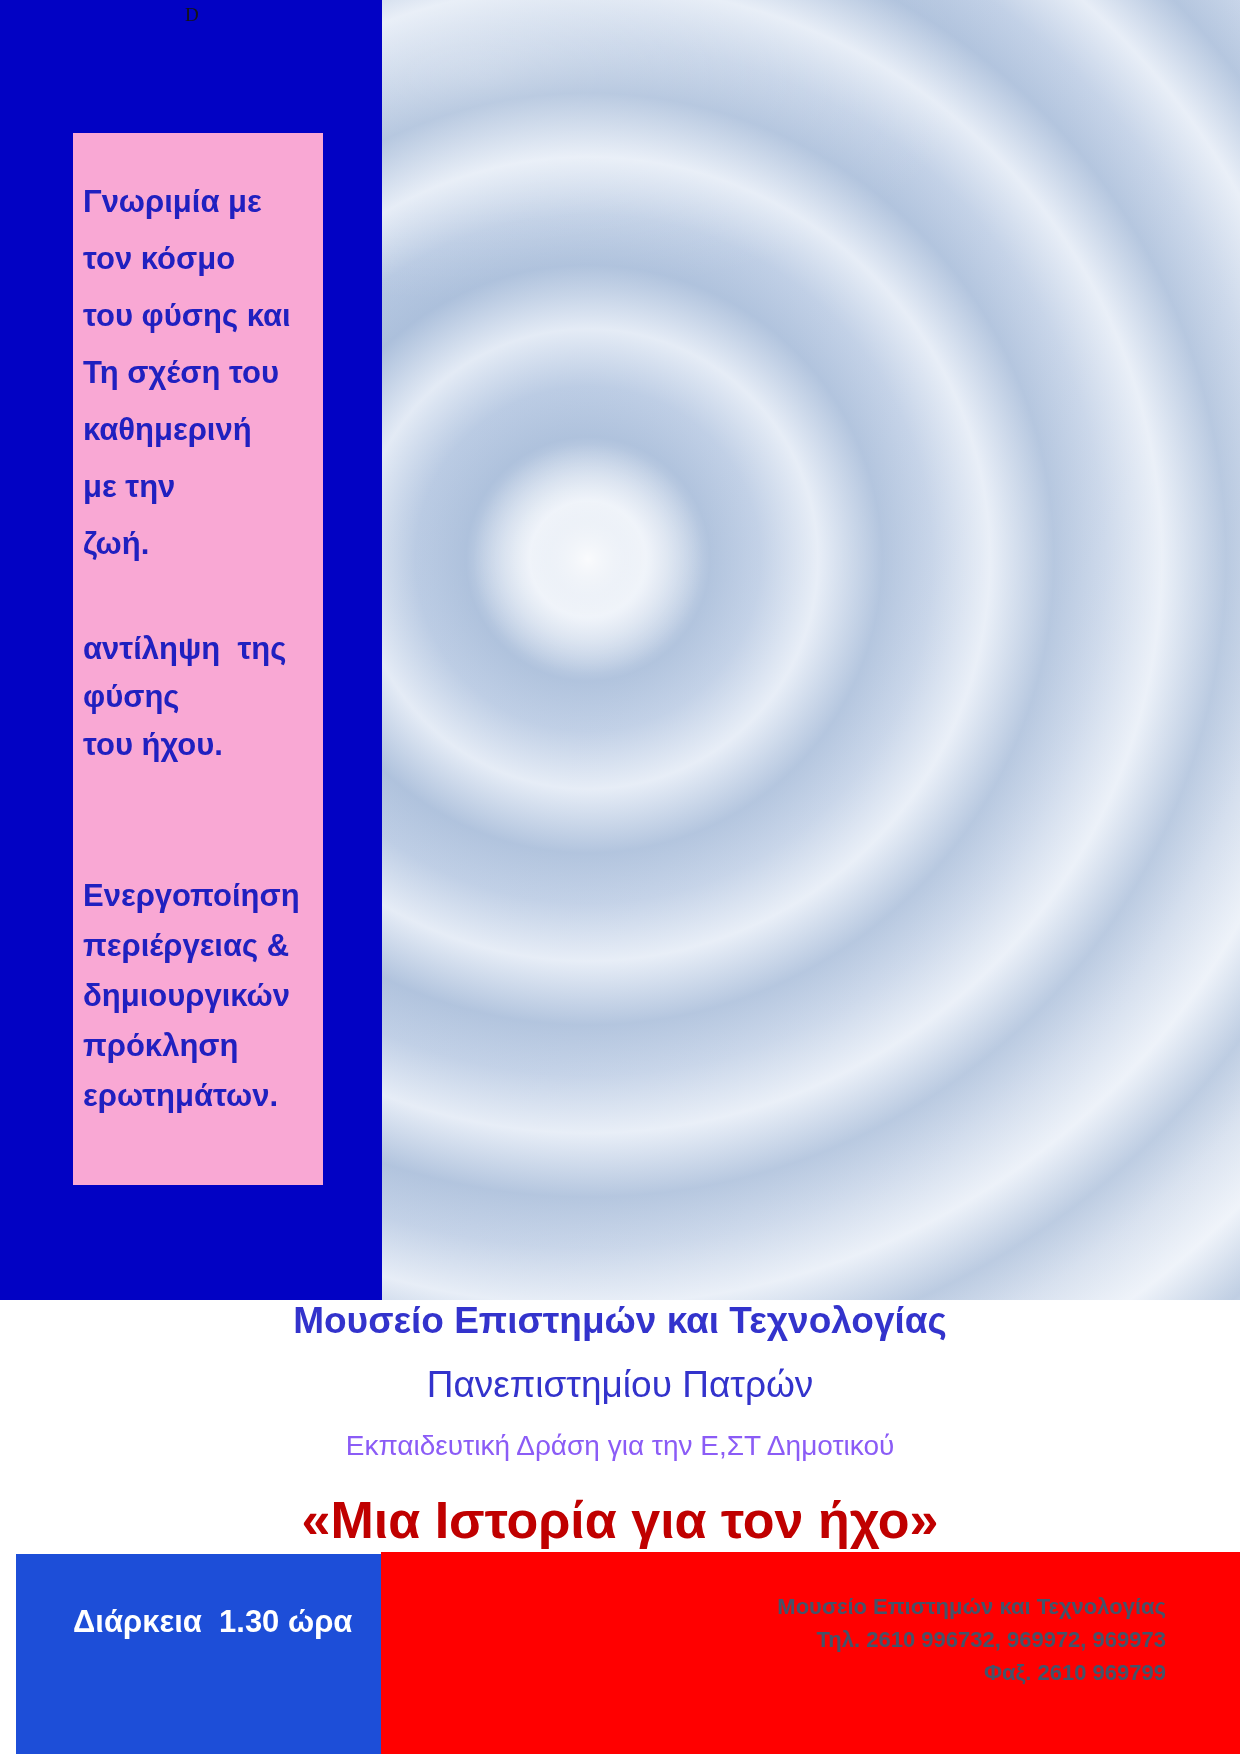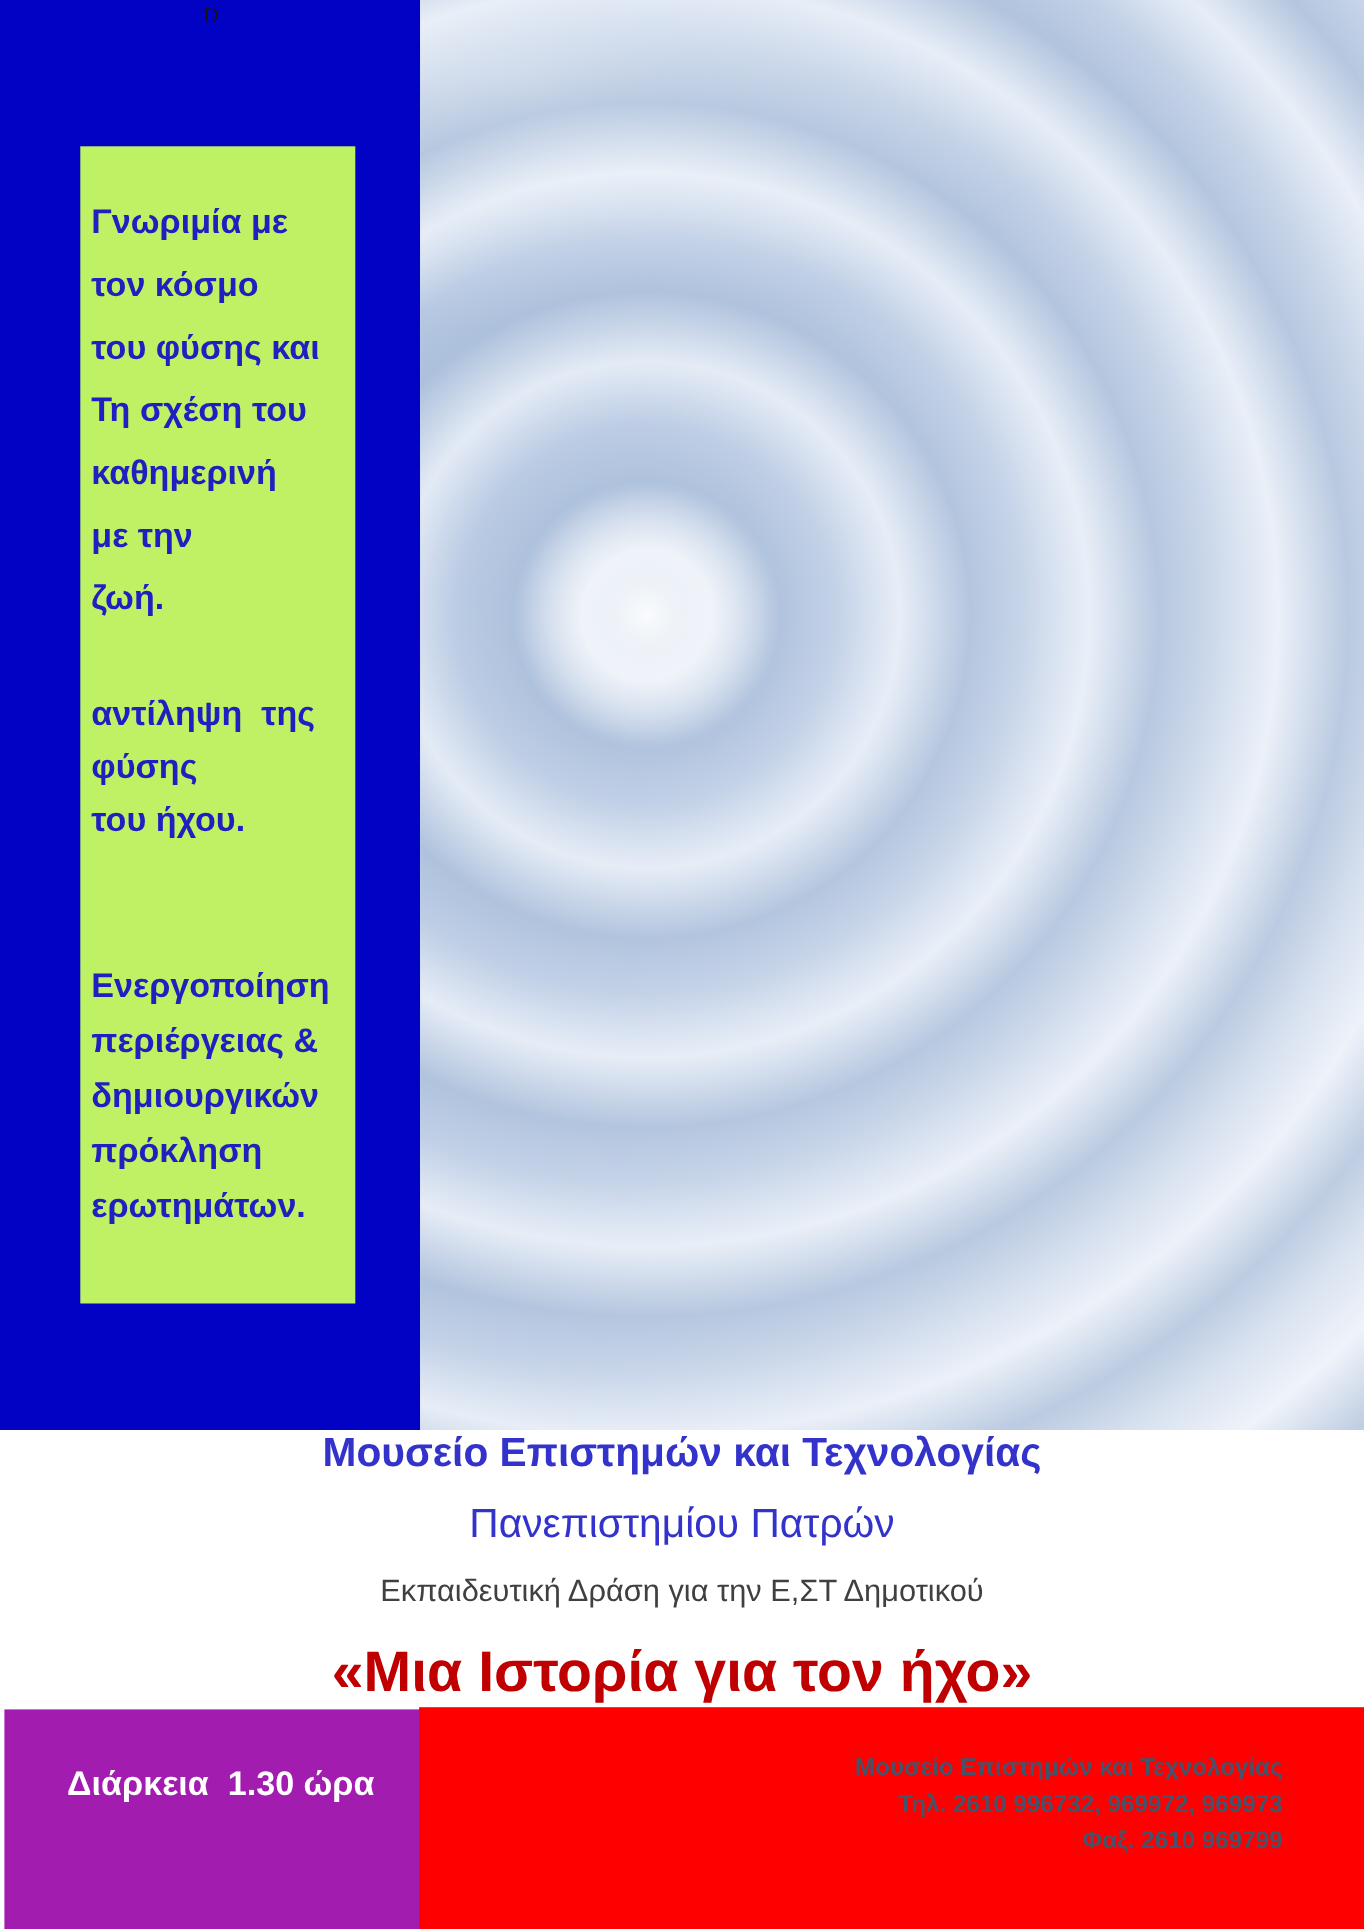--- a/index.html
+++ b/index.html
@@ -11,21 +11,21 @@
   .sidebar{
     position:absolute;left:0;top:0;width:382px;height:1300px;
     background:#0202c4;
   }
   .top-letter{
     position:absolute;left:185px;top:4px;
     font-family:"Liberation Serif",serif;font-size:19px;color:#141414;
   }
   .white-box{
     position:absolute;left:73px;top:133px;width:250px;height:1052px;
-    background:#bef264;box-sizing:border-box;padding:40px 5px 0 10px;
+    background:#f9a8d4;box-sizing:border-box;padding:40px 5px 0 10px;
   }
   .white-box .line{
     white-space:pre;font-weight:bold;font-size:31px;color:#2020c0;
   }
   .para.p1 .line{line-height:57px;}
   .para.p2{margin-top:53px;}
   .para.p2 .line{line-height:48px;}
   .para.p3{margin-top:102px;}
   .para.p3 .line{line-height:50px;}
   
@@ -46,30 +46,30 @@
   .h-museum1{
     position:absolute;top:1300px;left:0;width:100%;text-align:center;
     font-size:37px;font-weight:600;color:#3333cc;
   }
   .h-museum2{
     position:absolute;top:1364px;left:0;width:100%;text-align:center;
     font-size:37px;font-weight:400;color:#3333cc;
   }
   .h-subtitle{
     position:absolute;top:1430px;left:0;width:100%;text-align:center;
-    font-size:28px;font-weight:400;color:#404040;
+    font-size:28px;font-weight:400;color:#8b5cf6;
   }
   .h-event{
     position:absolute;top:1490px;left:0;width:100%;text-align:center;
     font-size:52px;font-weight:bold;color:#c00000;
   }
   
   .footer-blue{
-    position:absolute;left:4px;top:1554px;width:381px;height:200px;
-    background:#a21caf;
+    position:absolute;left:16px;top:1554px;width:381px;height:200px;
+    background:#1d4ed8;
   }
   .duration{
     position:absolute;left:57px;top:50px;
     font-size:31px;font-weight:bold;color:#ffffff;white-space:pre;
   }
   .footer-red{
     position:absolute;left:381px;top:1552px;width:859px;height:202px;
     background:#ff0000;box-sizing:border-box;
     padding:38px 74px 0 0;text-align:right;
   }

